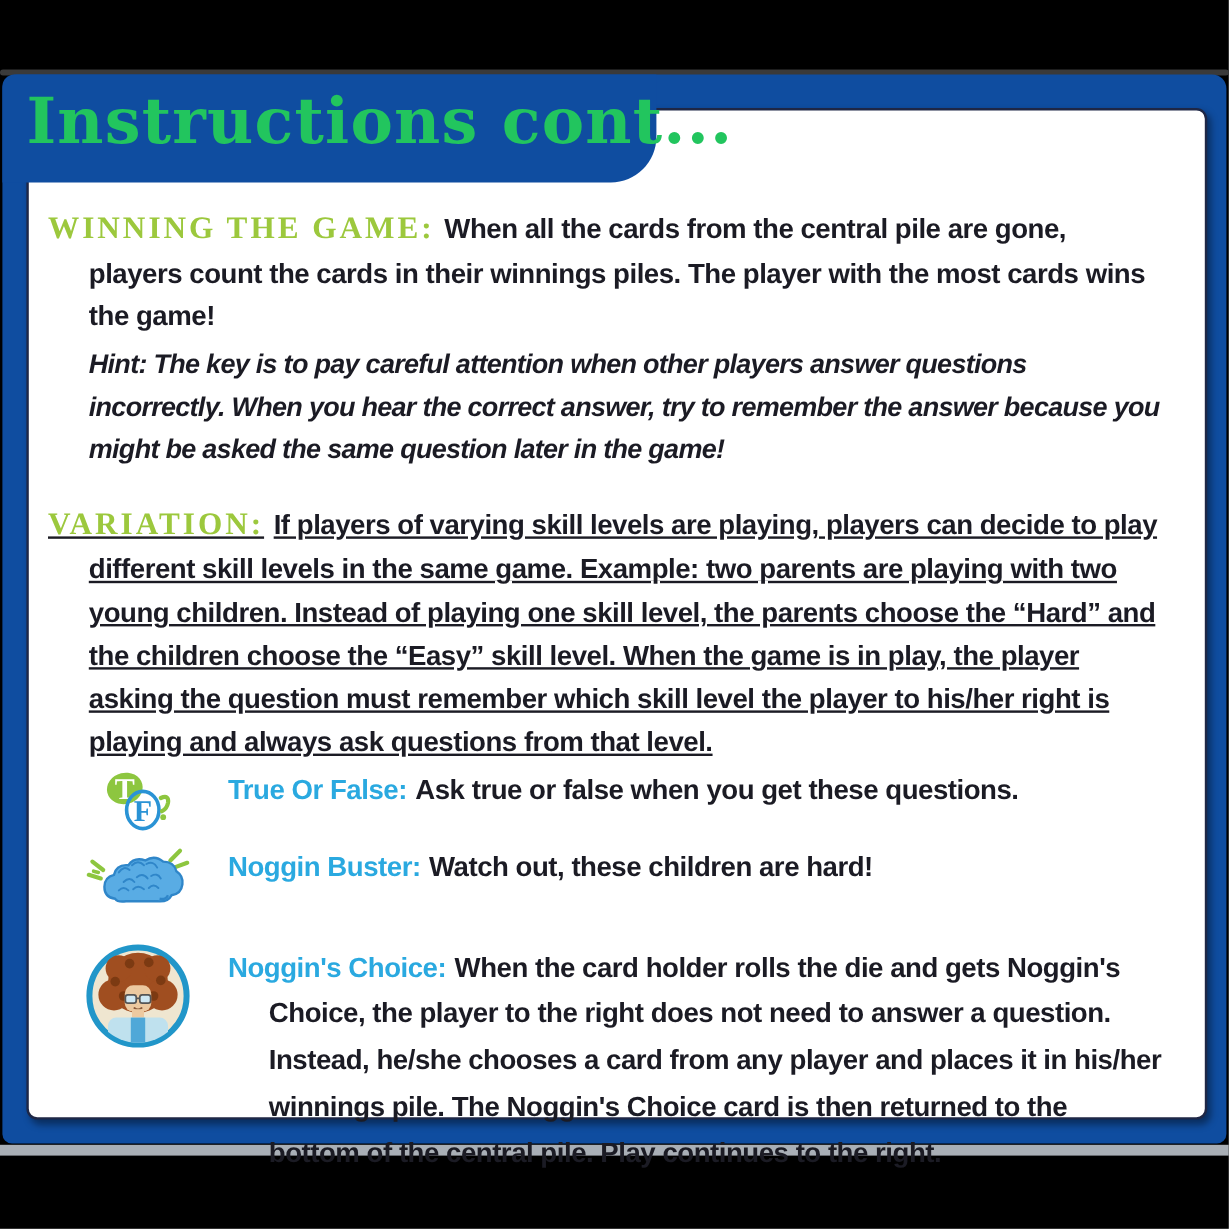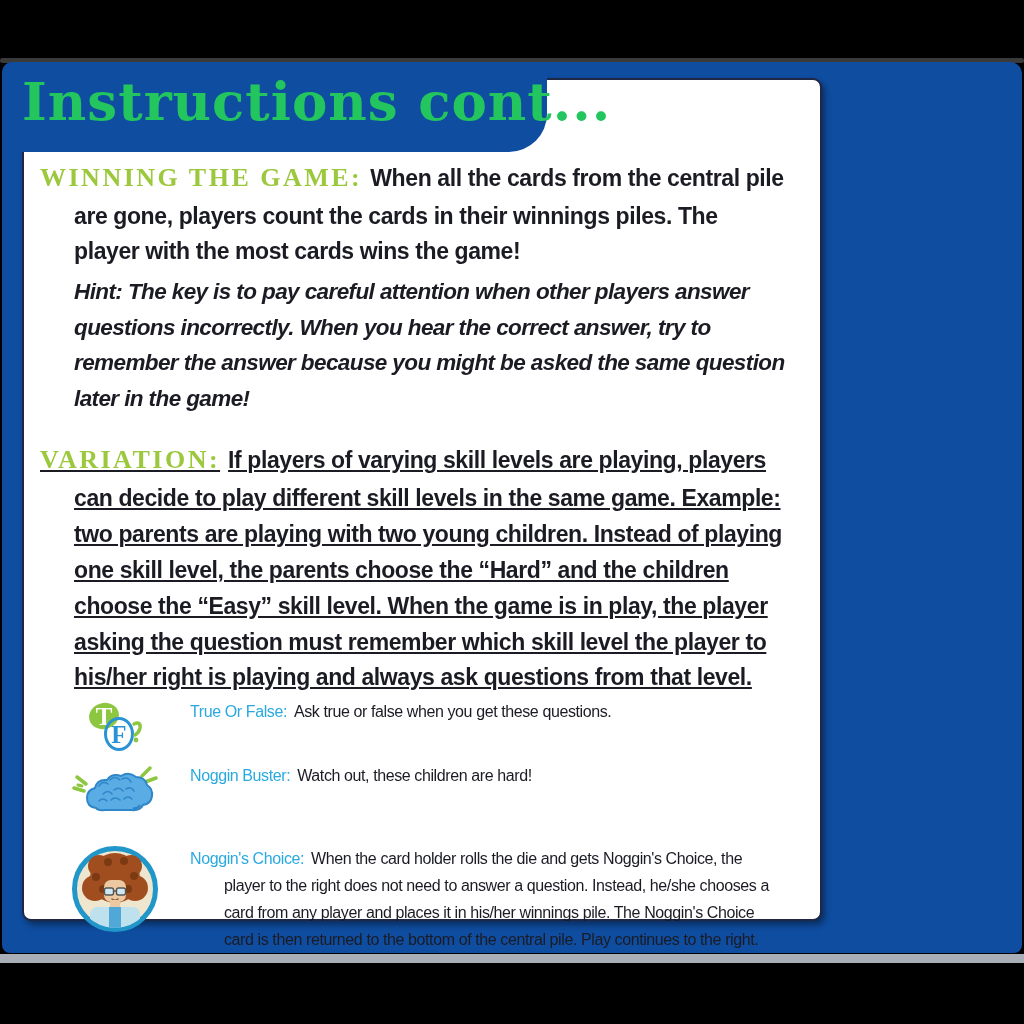--- a/index.html
+++ b/index.html
@@ -15,21 +15,21 @@
   .bottom-strip{
     position:absolute;left:0;top:954px;width:1024px;height:9px;
     background:#a9afb6;
   }
   .card{
     position:absolute;left:2px;top:62px;width:1020px;height:891px;
     background:#0f4da0;
     border-radius:12px 12px 8px 8px;
   }
   .panel{
-    position:absolute;left:20px;top:16px;width:800px;height:843px;
+    position:absolute;left:20px;top:28px;width:984px;height:843px;
     background:#ffffff;
     border:2.5px solid #1e2746;
     border-radius:9px;
     box-shadow:3px 4px 6px rgba(0,0,0,.4);
     box-sizing:border-box;
     padding:78px 34px 0 16px;
   }
   .header-tab{
     position:absolute;left:0;top:0;width:545px;height:90px;
     background:#0f4da0;
@@ -90,22 +90,22 @@
     margin-top:8px;
   }
   .icon-box{
     flex:0 0 150px;
     display:flex;
     justify-content:center;
     align-items:flex-start;
   }
   .symbol-text{
     flex:1;
-    font-size:16px;
-    font-weight:normal;
+    font-size:23px;
+    font-weight:bold;
     letter-spacing:-0.4px;
     line-height:1.56;
     color:#1b1b24;
     margin-top:2px;
   }
   .symbol-para{
     max-width:790px;
     padding-left:34px;
     text-indent:-34px;
     line-height:1.68;

